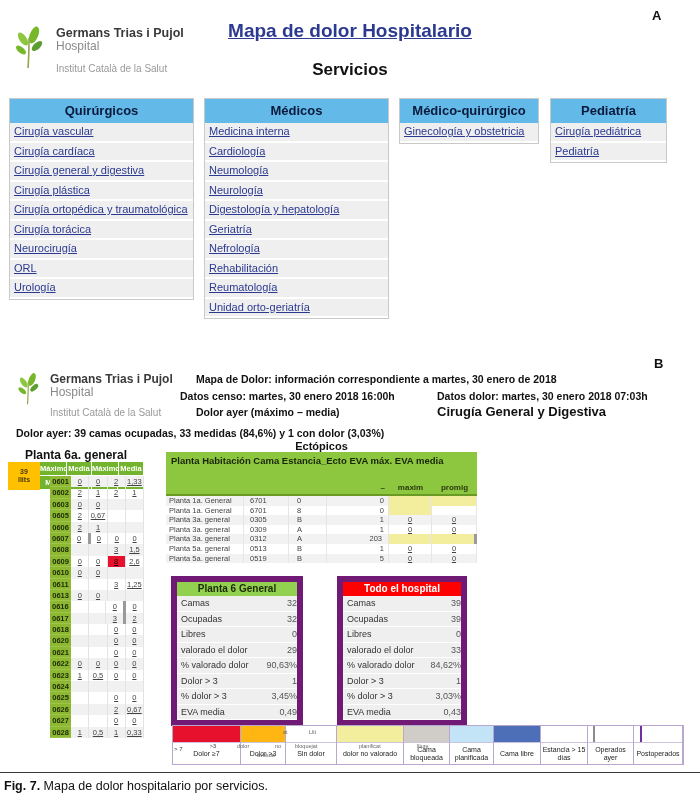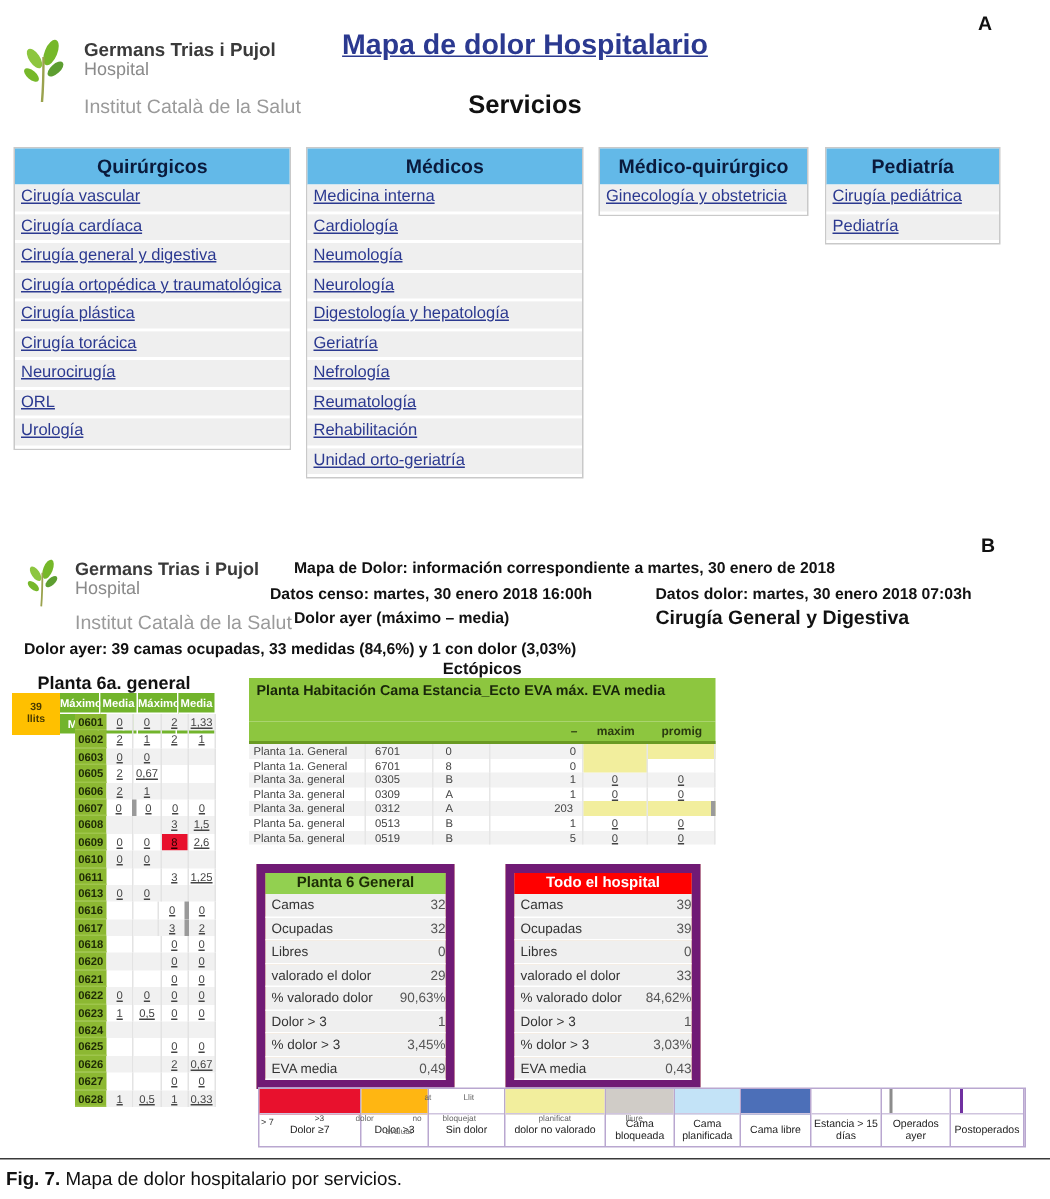--- a/index.html
+++ b/index.html
@@ -8,21 +8,21 @@
   .abs{position:absolute;}
 
   
   .panel-label{font-weight:bold;font-size:13px;color:#111;}
 
   
   .logo{display:flex;align-items:flex-start;}
   .logo-text{margin-left:6px;}
   .logo-name{font-weight:bold;font-size:12.5px;color:#3a3a3a;line-height:14px;}
   .logo-type{font-size:12px;color:#8a8a8a;line-height:13px;}
-  .logo-inst{font-size:13px;color:#9a9a9a;margin-top:10px;}
+  .logo-inst{font-size:10px;color:#9a9a9a;margin-top:10px;}
   .logo-b .logo-name{font-size:12px;}
   .logo-b .logo-inst{margin-top:8px;}
 
   
   .main-title{font-size:19px;font-weight:bold;color:#2B3990;text-decoration:underline;text-align:center;}
   .sub-title{font-size:17px;font-weight:bold;color:#111;text-align:center;}
   .svc-col{position:absolute;top:98px;border:1px solid #c9c9c9;background:#fff;}
   .svc-head{background:#63B9E8;height:24px;line-height:24px;text-align:center;
             font-weight:bold;font-size:13px;color:#0A1A3C;}
   .svc-item{background:#EFEFEF;height:17.5px;line-height:17.5px;border-bottom:2px solid #fff;
@@ -117,38 +117,38 @@
 
   <div class="abs main-title" style="left:150px;top:20px;width:400px;">Mapa de dolor Hospitalario</div>
   <div class="abs sub-title" style="left:150px;top:60px;width:400px;">Servicios</div>
 
   <div id="service-columns">
       <div class="svc-col" style="left: 9px; width: 183px;">
         <div class="svc-head">Quirúrgicos</div>
         <div class="svc-item"><span class="svc-link">Cirugía vascular</span></div>
         <div class="svc-item"><span class="svc-link">Cirugía cardíaca</span></div>
         <div class="svc-item"><span class="svc-link">Cirugía general y digestiva</span></div>
+        <div class="svc-item"><span class="svc-link">Cirugía plástica</span></div>
         <div class="svc-item"><span class="svc-link">Cirugía ortopédica y traumatológica</span></div>
-        <div class="svc-item"><span class="svc-link">Cirugía plástica</span></div>
         <div class="svc-item"><span class="svc-link">Cirugía torácica</span></div>
         <div class="svc-item"><span class="svc-link">Neurocirugía</span></div>
         <div class="svc-item"><span class="svc-link">ORL</span></div>
         <div class="svc-item"><span class="svc-link">Urología</span></div>
       </div>
       <div class="svc-col" style="left: 204px; width: 183px;">
         <div class="svc-head">Médicos</div>
         <div class="svc-item"><span class="svc-link">Medicina interna</span></div>
         <div class="svc-item"><span class="svc-link">Cardiología</span></div>
         <div class="svc-item"><span class="svc-link">Neumología</span></div>
         <div class="svc-item"><span class="svc-link">Neurología</span></div>
         <div class="svc-item"><span class="svc-link">Digestología y hepatología</span></div>
         <div class="svc-item"><span class="svc-link">Geriatría</span></div>
         <div class="svc-item"><span class="svc-link">Nefrología</span></div>
+        <div class="svc-item"><span class="svc-link">Rehabilitación</span></div>
         <div class="svc-item"><span class="svc-link">Reumatología</span></div>
-        <div class="svc-item"><span class="svc-link">Rehabilitación</span></div>
         <div class="svc-item"><span class="svc-link">Unidad orto-geriatría</span></div>
       </div>
       <div class="svc-col" style="left: 399px; width: 138px;">
         <div class="svc-head">Médico-quirúrgico</div>
         <div class="svc-item"><span class="svc-link">Ginecología y obstetricia</span></div>
       </div>
       <div class="svc-col" style="left: 550px; width: 115px;">
         <div class="svc-head">Pediatría</div>
         <div class="svc-item"><span class="svc-link">Cirugía pediátrica</span></div>
         <div class="svc-item"><span class="svc-link">Pediatría</span></div>

